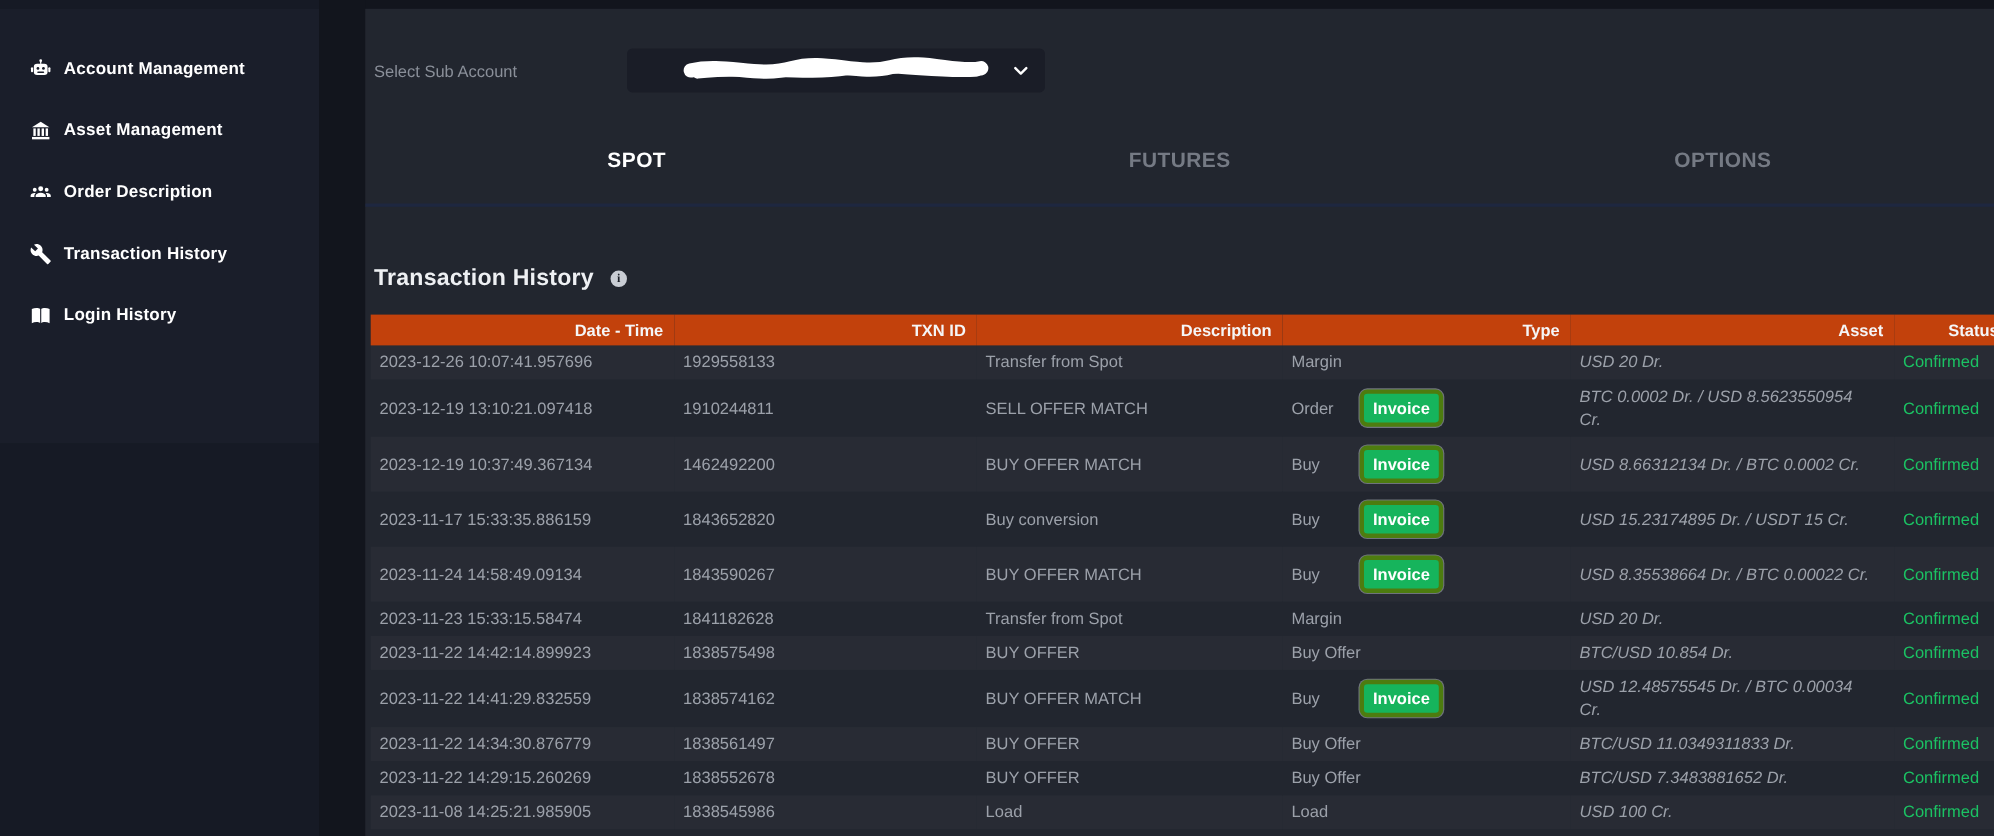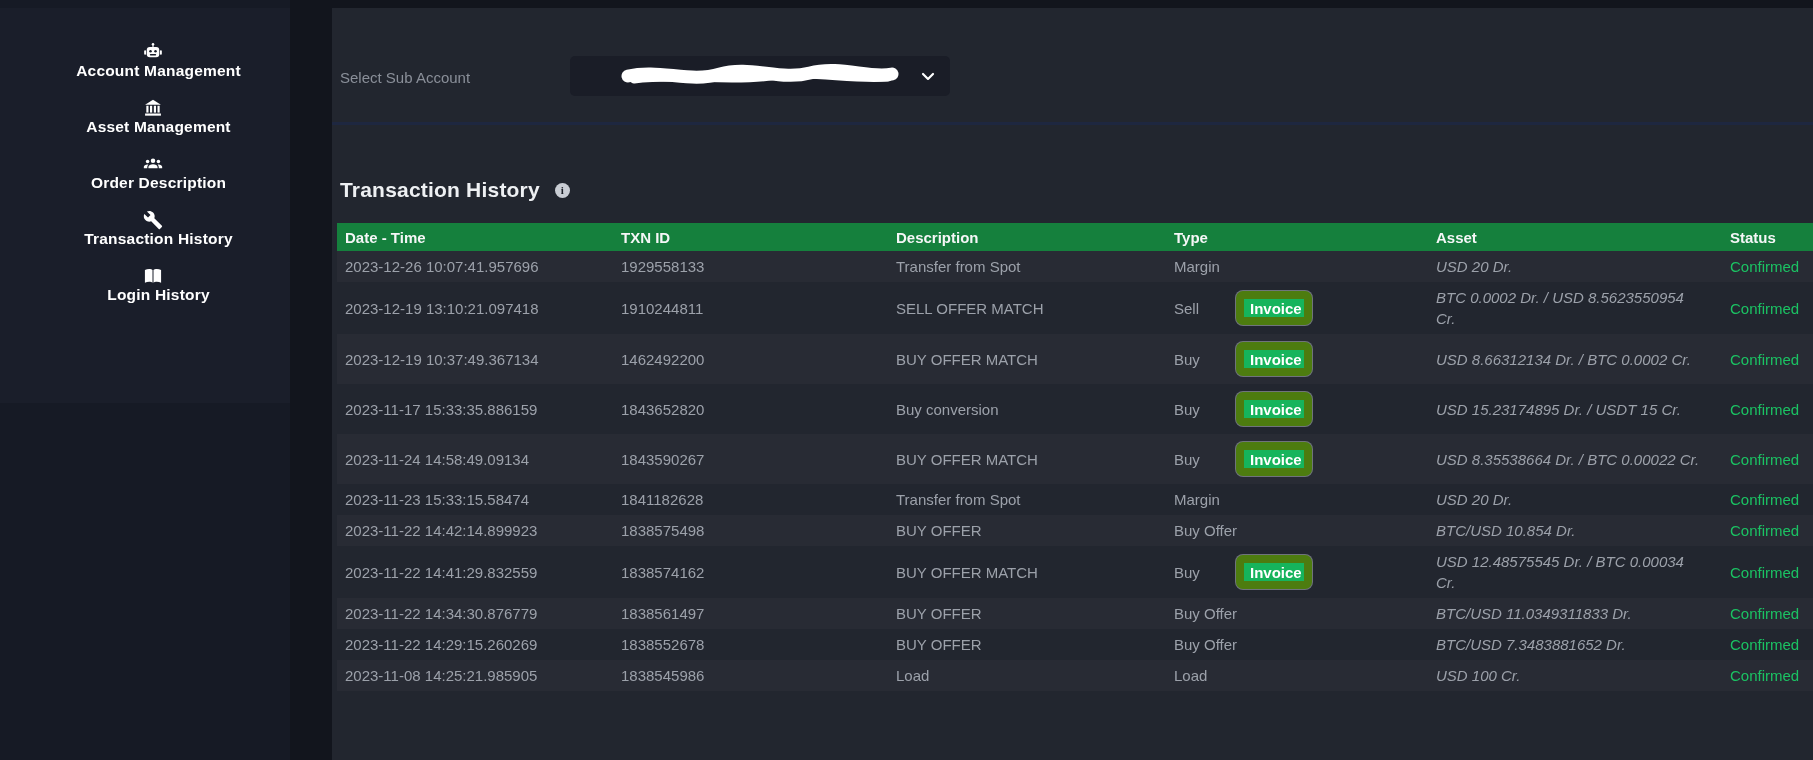--- a/index.html
+++ b/index.html
@@ -15,34 +15,34 @@
   .sidebar{
     width:290px;min-width:290px;height:760px;position:relative;
     background:#161a25;
   }
   .sidebar-upper{
     position:absolute;top:8px;left:0;width:290px;height:395px;
     background:#1a1e2a;padding-top:34px;box-sizing:border-box;
   }
   .side-item{
     display:flex;align-items:center;height:42px;margin-bottom:14px;
-    padding-left:27px;cursor:pointer;color:#ffffff;flex-direction:column;
+    padding-left:27px;cursor:pointer;color:#ffffff;
   }
   .side-item .s-icon{width:20px;height:20px;margin-right:11px;flex:0 0 20px;display:flex;align-items:center;}
   .side-item .s-icon svg{width:20px;height:20px;display:block;}
   .side-item .s-label{font-size:15.5px;font-weight:600;letter-spacing:.2px;}
 
   
   .gutter{width:42px;min-width:42px;height:760px;background:#12151d;}
   .content{
     flex:1;height:752px;margin-top:8px;background:#22262f;
     box-sizing:border-box;overflow:hidden;position:relative;
   }
 
-  .select-row{display:flex;align-items:flex-start;padding:48px 0 0 8px;}
+  .select-row{display:flex;align-items:flex-start;padding:36px 0 0 8px;}
   .select-label{color:#8a8f99;font-size:15px;margin-top:12px;line-height:20px;}
   .dropdown{
     margin-left:100px;width:380px;height:40px;background:#1a1d27;border-radius:5px;
     position:relative;display:flex;align-items:center;justify-content:center;cursor:pointer;
   }
   .dropdown .chev{position:absolute;right:12px;top:10px;width:20px;height:20px;}
   .scribble{display:block;}
 
   .tabs{display:flex;margin-top:51px;}
   .tab{flex:1;text-align:center;font-size:19px;font-weight:700;letter-spacing:.4px;
@@ -57,35 +57,35 @@
     font-size:11px;font-weight:700;display:inline-flex;align-items:center;justify-content:center;
     margin-left:15px;font-family:"Liberation Serif","DejaVu Serif",serif;
   }
 
   
   .table-wrap{margin:21px 0 0 5px;}
   table{border-collapse:collapse;table-layout:fixed;width:1490px;min-width:1490px;}
   col.c-date{width:276px;}col.c-txn{width:275px;}col.c-desc{width:278px;}
   col.c-type{width:262px;}col.c-asset{width:294px;}col.c-status{width:105px;}
   thead th{
-    background:#15803d;color:#f5f6f7;font-size:15px;font-weight:700;text-align:left;
+    background:#c2410c;color:#f5f6f7;font-size:15px;font-weight:700;text-align:right;
     padding:5px 10px 5px 8px;height:18px;white-space:nowrap;
   }
   tbody td{
     color:#9ca1aa;font-size:15px;padding:5px 10px 5px 8px;vertical-align:middle;line-height:21px;
   }
   tbody tr:nth-child(odd) td{background:rgba(255,255,255,0.028);}
   td.asset-cell{padding-right:18px;font-style:italic;}
   td.status-cell{color:#1bc263;}
   .type-cell{display:flex;align-items:center;gap:16px;}
   .type-label{min-width:46px;}
   .invoice-btn{
     background:#16b45c;color:#ffffff;font-weight:700;font-size:15px;
     font-family:"Liberation Sans","DejaVu Sans",sans-serif;
-    border:8px solid #4d7c0f;border-radius:7px;box-shadow:0 0 0 1px #6f747c;
+    border:4px solid #4d7c0f;border-radius:7px;box-shadow:0 0 0 1px #6f747c;
     width:76px;height:34px;margin:3px 0;cursor:pointer;
   }
 </style>
 </head>
 <body>
 
 <div class="app">
 
   <aside class="sidebar">
     <div class="sidebar-upper">
@@ -162,20 +162,25 @@
           <path d="M14 16 C 60 10, 110 19, 150 13 S 230 17, 268 14" stroke="#ffffff" stroke-width="9" fill="none" stroke-linecap="round"></path>
         </svg>
         <span class="chev">
           <svg viewBox="0 0 24 24" width="20" height="20">
             <path d="M6 9.5l6 6 6-6" fill="none" stroke="#ffffff" stroke-width="2.6" stroke-linecap="round" stroke-linejoin="round"></path>
           </svg>
         </span>
       </div>
     </div>
 
+    <div class="tabs">
+        <div class="tab active">SPOT</div>
+        <div class="tab">FUTURES</div>
+        <div class="tab">OPTIONS</div>
+      </div>
     <div class="tab-divider"></div>
 
     <div class="section-head">
       <h2 class="section-title">Transaction History</h2>
       <span class="info-icon">i</span>
     </div>
 
     <div class="table-wrap">
       <table>
         <colgroup>
@@ -208,21 +213,21 @@
               </td>
               <td class="asset-cell">USD 20 Dr.</td>
               <td class="status-cell">Confirmed</td>
             </tr>
             <tr>
               <td>2023-12-19 13:10:21.097418</td>
               <td>1910244811</td>
               <td>SELL OFFER MATCH</td>
               <td>
                 <div class="type-cell">
-                  <span class="type-label">Sell</span>
+                  <span class="type-label">Order</span>
                   <button class="invoice-btn">Invoice</button>
                 </div>
               </td>
               <td class="asset-cell">BTC 0.0002 Dr. / USD 8.5623550954 Cr.</td>
               <td class="status-cell">Confirmed</td>
             </tr>
             <tr>
               <td>2023-12-19 10:37:49.367134</td>
               <td>1462492200</td>
               <td>BUY OFFER MATCH</td>

